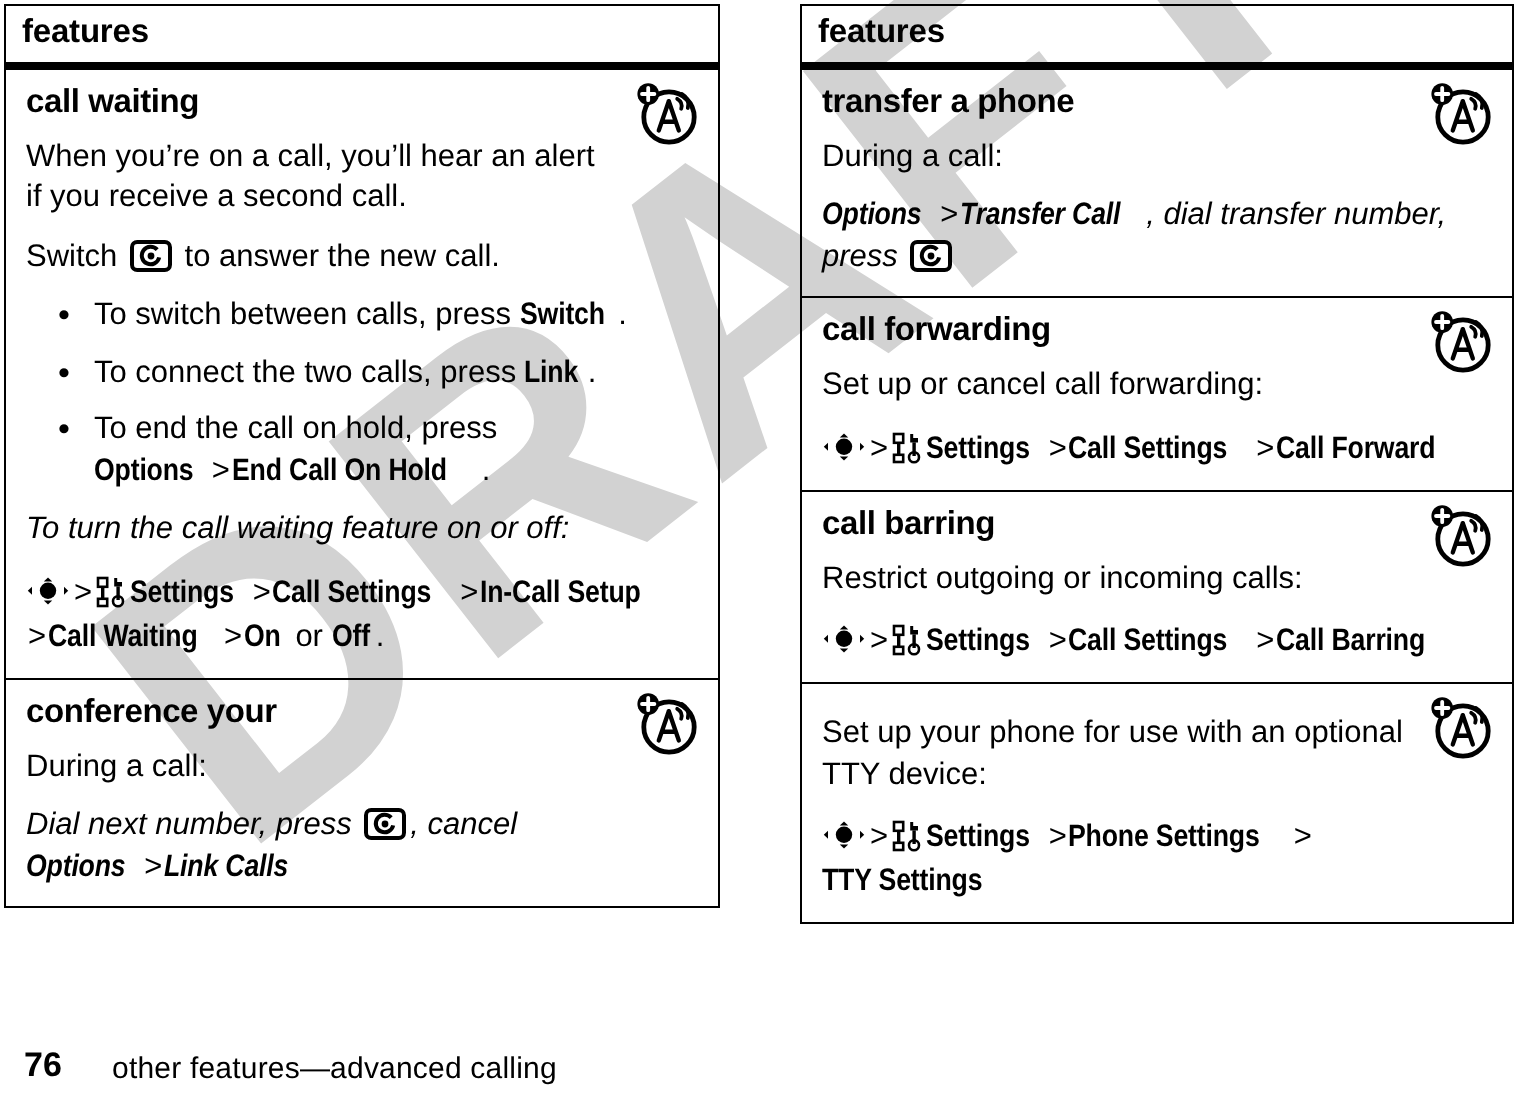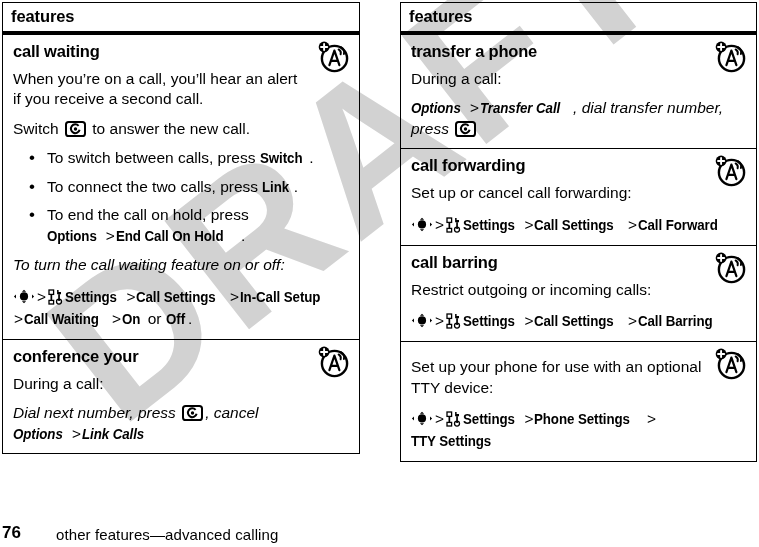--- a/index.html
+++ b/index.html
@@ -171,21 +171,21 @@
   
   #footer {
     position: absolute;
     left: 0;
     bottom: 4px;
     width: 759px;
     height: 26px;
   }
   #page-num {
     position: absolute;
-    left: 2px;
+    left: 12px;
     bottom: 0;
     font-size: 17px;
     font-weight: bold;
   }
   #footer-title {
     position: absolute;
     left: 56px;
     bottom: 0;
     font-size: 15px;
     letter-spacing: 0.1px;

